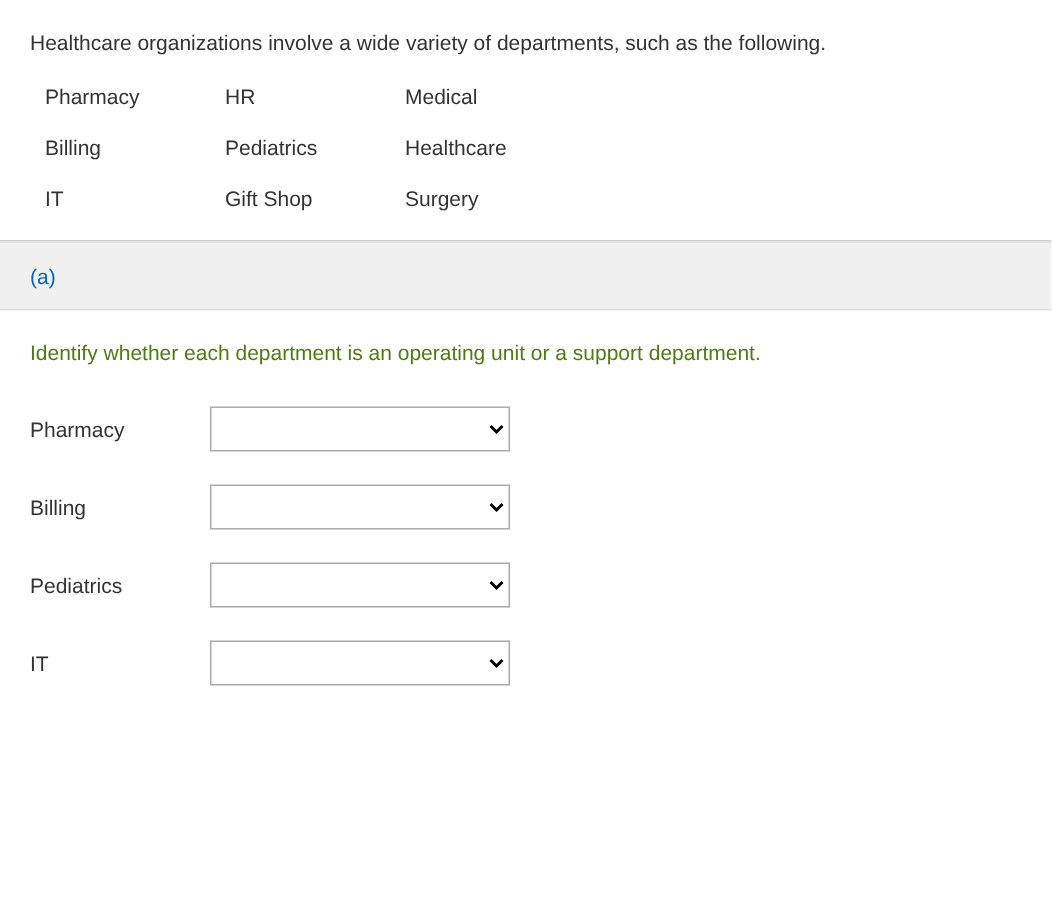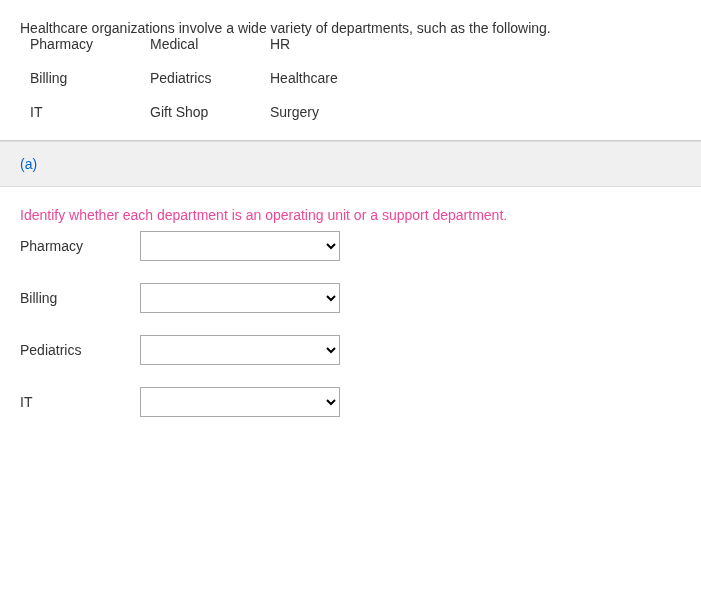--- a/index.html
+++ b/index.html
@@ -16,20 +16,21 @@
       width: 701px;
     }
 
     .top-section {
       background: #fff;
       padding: 20px 20px 20px 20px;
       border-bottom: 1px solid #ccc;
     }
 
     .intro-text {
+      margin-bottom: 20px;
       font-size: 14px;
       color: #333;
     }
 
     .departments-grid {
       display: grid;
       grid-template-columns: 120px 120px 160px;
       row-gap: 18px;
       padding-left: 10px;
     }
@@ -48,22 +49,22 @@
       border-bottom: 1px solid #ddd;
     }
 
     .bottom-section {
       background: #fff;
       padding: 20px 20px 20px 20px;
     }
 
     .instruction-text {
       font-size: 14px;
-      color: #ec4899;
-      margin-bottom: 8px;
+      color: #4d7c0f;
+      margin-bottom: 28px;
     }
 
     .dept-row {
       display: flex;
       align-items: center;
       margin-bottom: 22px;
     }
 
     .dept-label {
       width: 120px;
@@ -82,22 +83,22 @@
     }
   </style>
 </head>
 <body>
 
 <div class="top-section">
   <p class="intro-text">Healthcare organizations involve a wide variety of departments, such as the following.</p>
   <div class="departments-grid">
 
     <span class="dept-cell">Pharmacy</span>
+    <span class="dept-cell">HR</span>
     <span class="dept-cell">Medical</span>
-    <span class="dept-cell">HR</span>
 
     <span class="dept-cell">Billing</span>
 
     <span class="dept-cell">Pediatrics</span>
     <span class="dept-cell">Healthcare</span>
 
     <span class="dept-cell">IT</span>
     <span class="dept-cell">Gift Shop</span>
     <span class="dept-cell">Surgery</span>
   </div>

